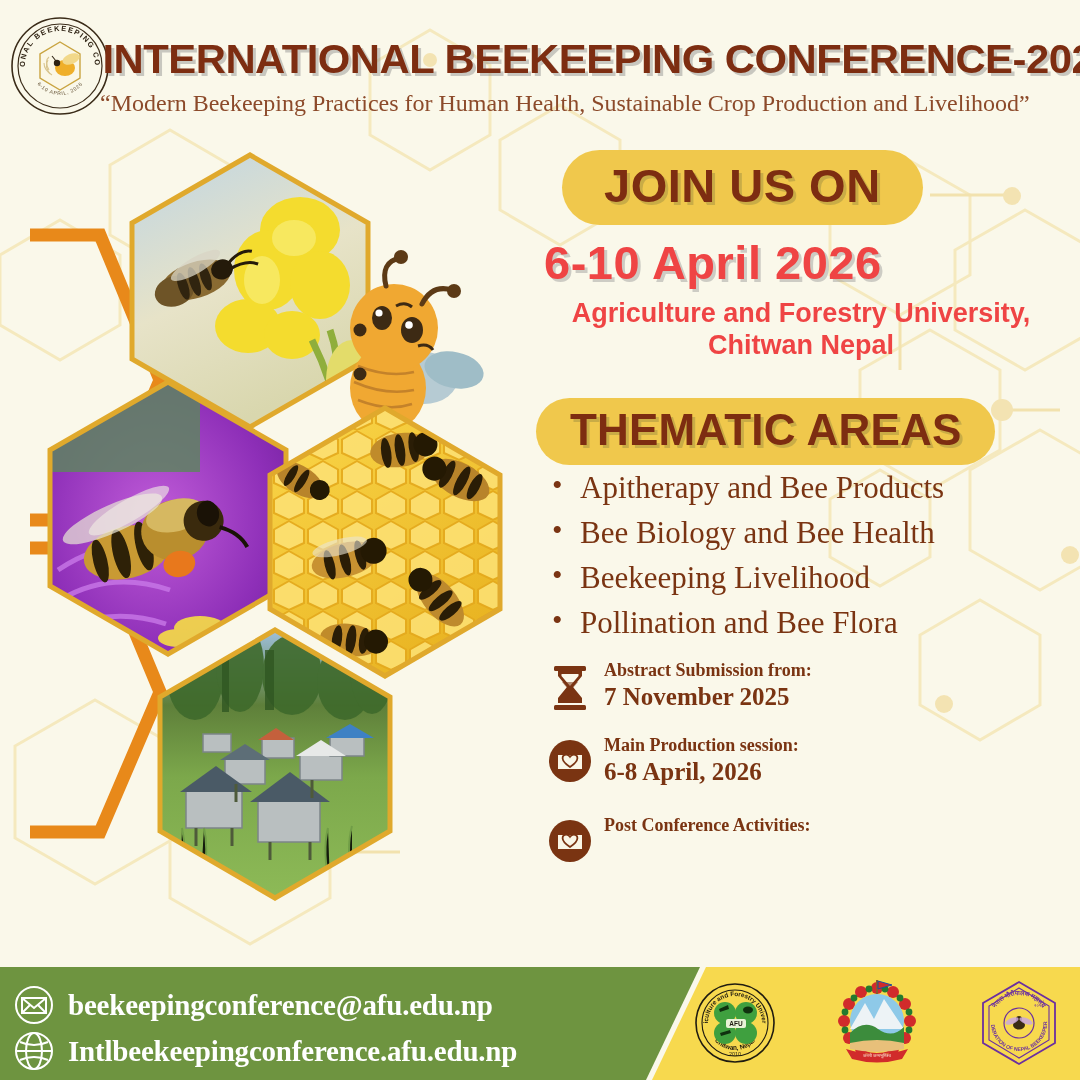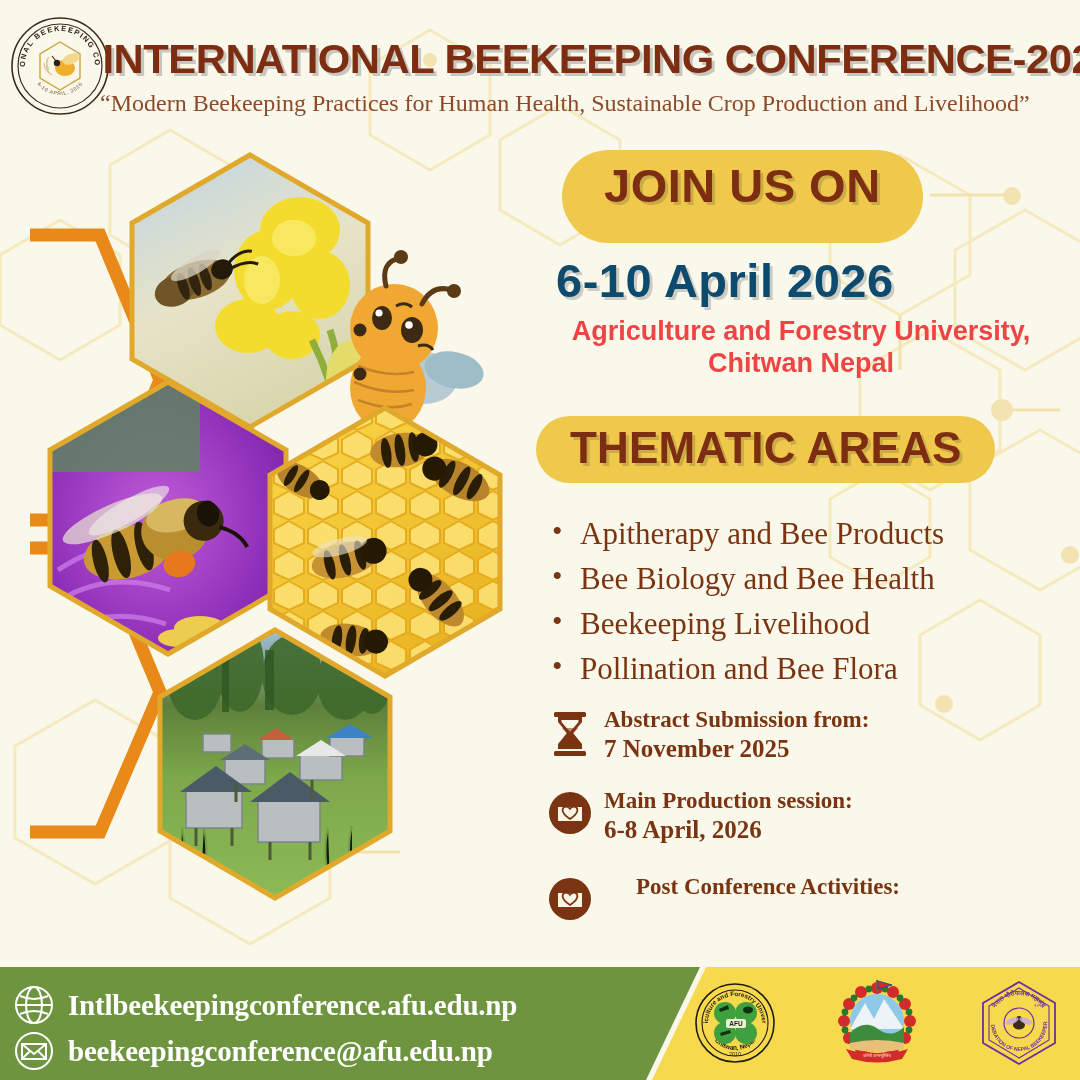--- a/index.html
+++ b/index.html
@@ -43,58 +43,58 @@
 
   .pill {
     display:inline-block;
     background:#F0C84C;
     border-radius:60px;
     color:#7D2D11;
     font-weight:bold;
     text-shadow:3px 3px 0 rgba(130,120,60,0.35);
   }
   .pill-join {
-    font-size:47px; padding:8px 42px 30px; margin-left:42px;
+    font-size:47px; padding:8px 42px 12px; margin-left:42px;
     letter-spacing:0.5px;
   }
   .date-big {
-    margin-top:10px; margin-left:36px;
-    font-size:47px; font-weight:bold; color:#0c4a6e;
+    margin-top:10px; margin-left:24px;
+    font-size:47px; font-weight:bold; color:#ef4444;
     text-shadow:3px 3px 0 rgba(150,150,150,0.45);
     letter-spacing:0.5px;
   }
   .venue {
     margin-top:8px; margin-left:16px; width:530px;
     font-size:27px; font-weight:bold; color:#ef4444; line-height:1.18;
     text-align:center;
   }
 
   .pill-section {
     font-size:44px; padding:7px 34px 10px;
     letter-spacing:0.2px;
   }
   .sec-thematic { margin-top:36px; margin-left:16px; }
   .sec-dates    { margin-top:32px; margin-left:40px; }
 
-  .theme-list { margin-top:28px; margin-left:28px; list-style:none; }
+  .theme-list { margin-top:0; margin-left:28px; list-style:none; }
   .theme-list li {
     font-family:"Liberation Serif", serif;
     font-size:31px; color:#7A3412; line-height:1.46;
     position:relative; padding-left:32px;
   }
   .theme-list li::before {
     content:"\2022"; position:absolute; left:4px; top:-2px;
     font-size:30px; color:#7A3412;
   }
 
   .dates-list { margin-top:14px; margin-left:28px; }
   .date-row { display:flex; align-items:flex-start; margin-bottom:22px; }
   .date-icon { width:44px; flex:0 0 44px; margin-right:12px; padding-top:4px; }
   .date-text { font-family:"Liberation Serif", serif; color:#7A3412; }
-  .date-label { font-size:23px; font-weight:bold; line-height:1.2; }
+  .date-label { font-size:18px; font-weight:bold; line-height:1.2; }
   .date-value { font-size:25px; font-weight:bold; line-height:1.25; }
 
   
   .footer { position:absolute; left:0; bottom:0; width:1080px; height:113px; z-index:7; }
   .footer-contacts {
     position:absolute; left:14px; top:18px; z-index:2;
     font-family:"Liberation Serif", serif;
     color:#FFFFFF; font-weight:bold;
   }
   .contact-row { display:flex; align-items:center; margin-bottom:6px; }
@@ -491,21 +491,21 @@
         <rect x="14" y="7" width="3.4" height="7" rx="1.7" fill="#7A3412"></rect>
         <rect x="26.6" y="7" width="3.4" height="7" rx="1.7" fill="#7A3412"></rect>
         <path d="M22,28 c-5,-3.4 -7.4,-6.2 -7.4,-8.8 c0,-2.1 1.6,-3.6 3.6,-3.6 c1.6,0 2.9,0.9 3.8,2.2 c0.9,-1.3 2.2,-2.2 3.8,-2.2 c2,0 3.6,1.5 3.6,3.6 c0,2.6 -2.4,5.4 -7.4,8.8 z" fill="none" stroke="#7A3412" stroke-width="1.8"></path>
       </svg>
       <div class="date-text">
         <div class="date-label">Main Production session:</div>
         <div class="date-value">6-8 April, 2026</div>
       </div>
     </div>
 
-    <div class="date-row" style="margin-top:28px;gap:32px;">
+    <div class="date-row" style="margin-top:28px;">
       <svg class="date-icon" viewBox="0 0 44 44">
         <circle cx="22" cy="22" r="21" fill="#7A3412"></circle>
         <rect x="10" y="11" width="24" height="23" rx="2.5" fill="#FAF6E6"></rect>
         <rect x="10" y="11" width="24" height="5" fill="#7A3412"></rect>
         <rect x="10" y="30" width="24" height="4" fill="#7A3412"></rect>
         <rect x="14" y="7" width="3.4" height="7" rx="1.7" fill="#7A3412"></rect>
         <rect x="26.6" y="7" width="3.4" height="7" rx="1.7" fill="#7A3412"></rect>
         <path d="M22,28 c-5,-3.4 -7.4,-6.2 -7.4,-8.8 c0,-2.1 1.6,-3.6 3.6,-3.6 c1.6,0 2.9,0.9 3.8,2.2 c0.9,-1.3 2.2,-2.2 3.8,-2.2 c2,0 3.6,1.5 3.6,3.6 c0,2.6 -2.4,5.4 -7.4,8.8 z" fill="none" stroke="#7A3412" stroke-width="1.8"></path>
       </svg>
       <div class="date-text">
@@ -518,36 +518,36 @@
 
 <div class="footer">
   <svg width="1080" height="113" viewBox="0 0 1080 113" style="position:absolute;inset:0;">
     <polygon points="0,0 700,0 646,113 0,113" fill="#6E9440"></polygon>
     <polygon points="706,0 1080,0 1080,113 652,113" fill="#F7D94E"></polygon>
   </svg>
 
   <div class="footer-contacts">
     <div class="contact-row">
       <svg class="contact-icon" viewBox="0 0 40 40">
+        <ellipse cx="20" cy="20" rx="18" ry="18" fill="none" stroke="#FFFFFF" stroke-width="2"></ellipse>
+        <rect x="8" y="13" width="24" height="15" fill="none" stroke="#FFFFFF" stroke-width="2"></rect>
+        <path d="M8,13 L20,23 L32,13" fill="none" stroke="#FFFFFF" stroke-width="2"></path>
+        <path d="M8,28 L16,20 M32,28 L24,20" fill="none" stroke="#FFFFFF" stroke-width="2"></path>
+      </svg>
+      <div class="contact-text">beekeepingconference@afu.edu.np</div>
+    </div>
+    <div class="contact-row">
+      <svg class="contact-icon" viewBox="0 0 40 40">
         <circle cx="20" cy="20" r="18" fill="none" stroke="#FFFFFF" stroke-width="2"></circle>
         <ellipse cx="20" cy="20" rx="8" ry="18" fill="none" stroke="#FFFFFF" stroke-width="2"></ellipse>
         <line x1="2" y1="20" x2="38" y2="20" stroke="#FFFFFF" stroke-width="2"></line>
         <path d="M6,11 q14,6 28,0" fill="none" stroke="#FFFFFF" stroke-width="2"></path>
         <path d="M6,29 q14,-6 28,0" fill="none" stroke="#FFFFFF" stroke-width="2"></path>
       </svg>
       <div class="contact-text">Intlbeekeepingconference.afu.edu.np</div>
-    </div>
-    <div class="contact-row">
-      <svg class="contact-icon" viewBox="0 0 40 40">
-        <ellipse cx="20" cy="20" rx="18" ry="18" fill="none" stroke="#FFFFFF" stroke-width="2"></ellipse>
-        <rect x="8" y="13" width="24" height="15" fill="none" stroke="#FFFFFF" stroke-width="2"></rect>
-        <path d="M8,13 L20,23 L32,13" fill="none" stroke="#FFFFFF" stroke-width="2"></path>
-        <path d="M8,28 L16,20 M32,28 L24,20" fill="none" stroke="#FFFFFF" stroke-width="2"></path>
-      </svg>
-      <div class="contact-text">beekeepingconference@afu.edu.np</div>
     </div>
   </div>
 
   <div class="footer-logos">
 
     <svg class="footer-logo" viewBox="0 0 86 92">
       <circle cx="43" cy="46" r="39" fill="none" stroke="#1F1B10" stroke-width="1.6"></circle>
       <circle cx="43" cy="46" r="33" fill="none" stroke="#1F1B10" stroke-width="1.1"></circle>
       <defs>
         <path id="afuTop" d="M 43,46 m -27,0 a 27,27 0 1,1 54,0"></path>

